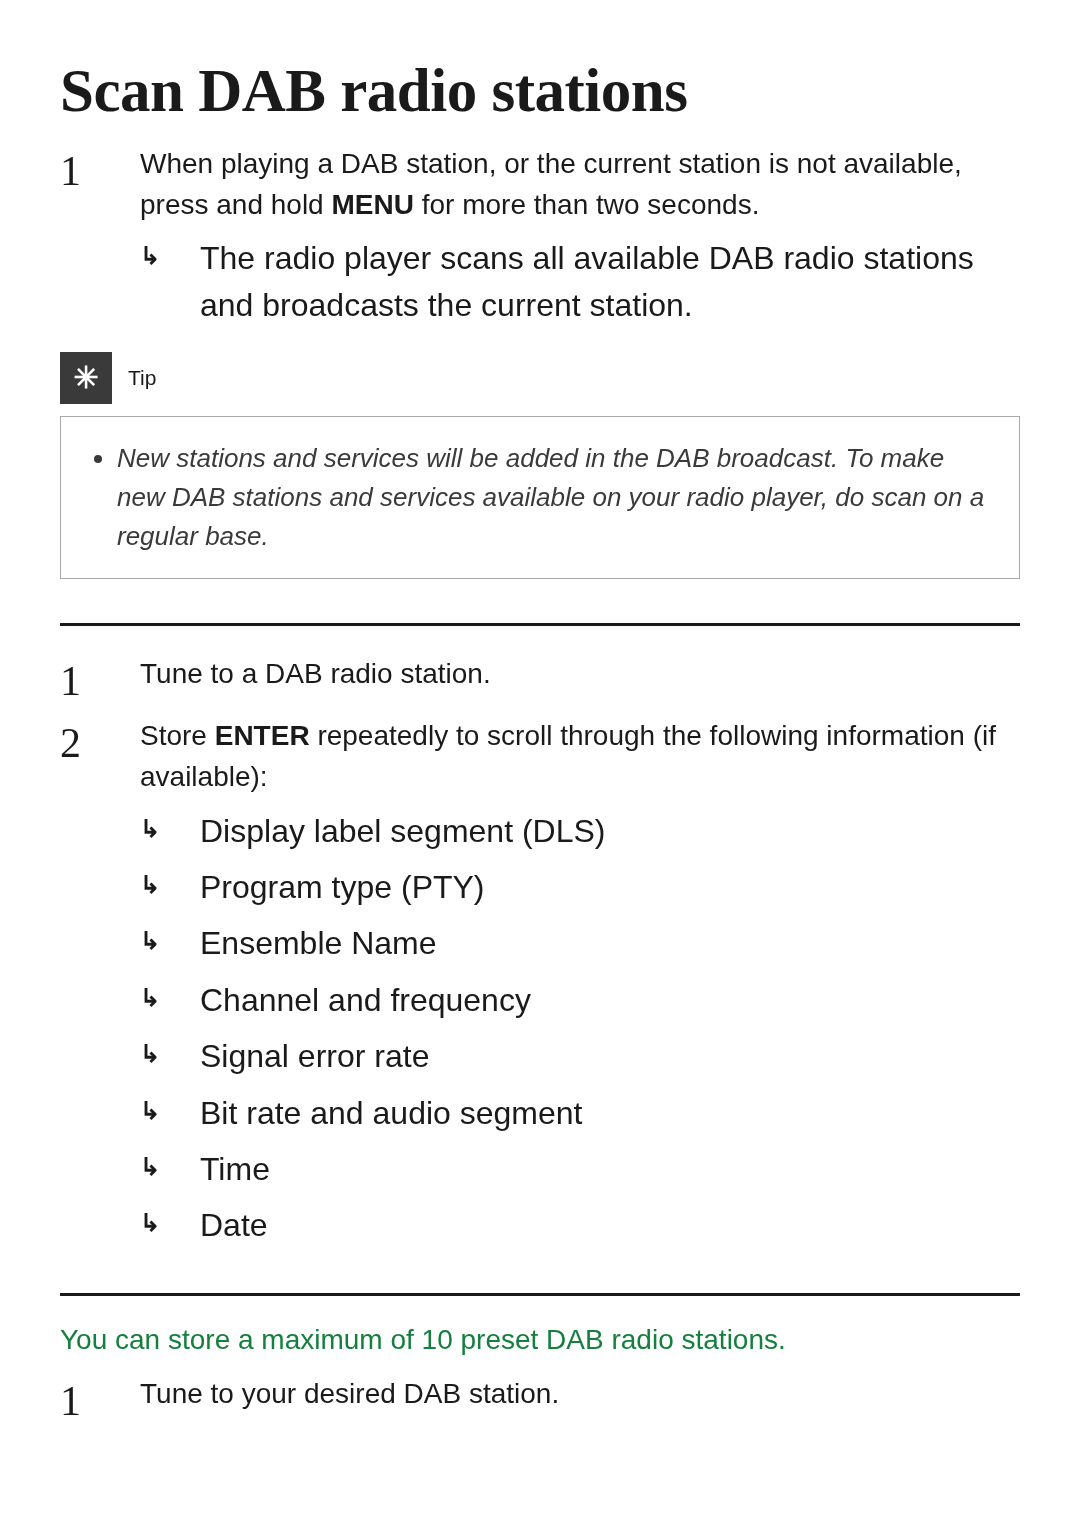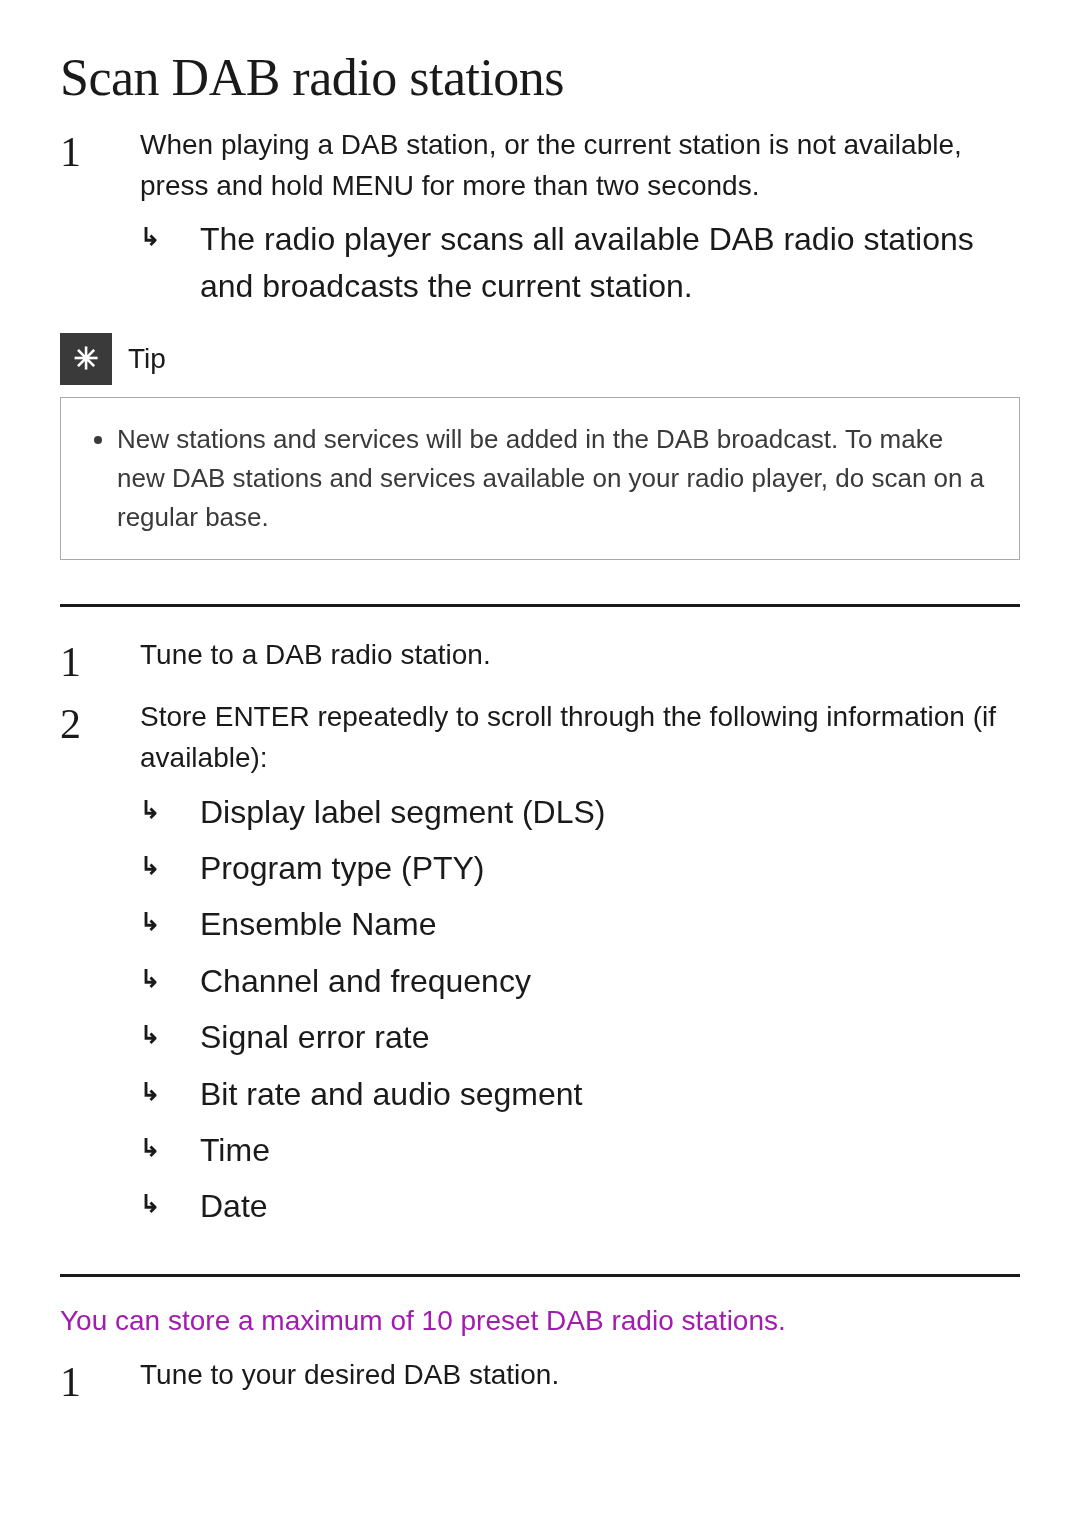--- a/index.html
+++ b/index.html
@@ -13,25 +13,25 @@
       font-family: Arial, Helvetica, sans-serif;
       font-size: 28px;
       color: #1a1a1a;
       width: 1080px;
       min-height: 1532px;
       padding: 40px 60px 60px 60px;
     }
 
     
     .section-title {
-      font-size: 52px;
-      font-weight: 400;
+      font-size: 61px;
+      font-weight: 700;
       font-family: 'Times New Roman', Times, serif;
       margin-bottom: 18px;
-      margin-top: 8px;
+      margin-top: 16px;
       letter-spacing: -0.5px;
     }
 
     
     .section-divider {
       border: none;
       border-top: 3px solid #1a1a1a;
       margin: 44px 0 28px 0;
     }
 
@@ -53,21 +53,21 @@
     }
 
     .step-content {
       flex: 1;
       font-size: 28px;
       line-height: 1.45;
     }
 
     
     .keyword {
-      font-weight: 400;
+      font-weight: 700;
     }
 
     
     .arrow-item {
       display: flex;
       flex-direction: row;
       align-items: flex-start;
       margin-top: 10px;
       margin-left: 0;
     }
@@ -111,27 +111,28 @@
       display: flex;
       align-items: center;
       justify-content: center;
       font-size: 30px;
       font-weight: bold;
       margin-right: 16px;
       flex-shrink: 0;
     }
 
     .tip-label {
-      font-size: 28px;
+      font-size: 21px;
       color: #1a1a1a;
     }
 
     .tip-box {
       border: 1.5px solid #aaaaaa;
       padding: 22px 26px;
+      font-style: italic;
     }
 
     .tip-box ul {
       list-style: disc;
       padding-left: 30px;
     }
 
     .tip-box ul li {
       font-size: 26px;
       line-height: 1.5;
@@ -149,21 +150,21 @@
     }
 
     
     .store-section {
       margin-bottom: 0;
     }
 
     .store-intro {
       font-size: 28px;
       margin-bottom: 18px;
-      color: #a21caf;
+      color: #15803d;
     }
   </style>
 </head>
 <body>
 
 <section class="scan-section">
   <h1 class="section-title">Scan DAB radio stations</h1>
 
   <div class="step">
     <span class="step-number">1</span>

